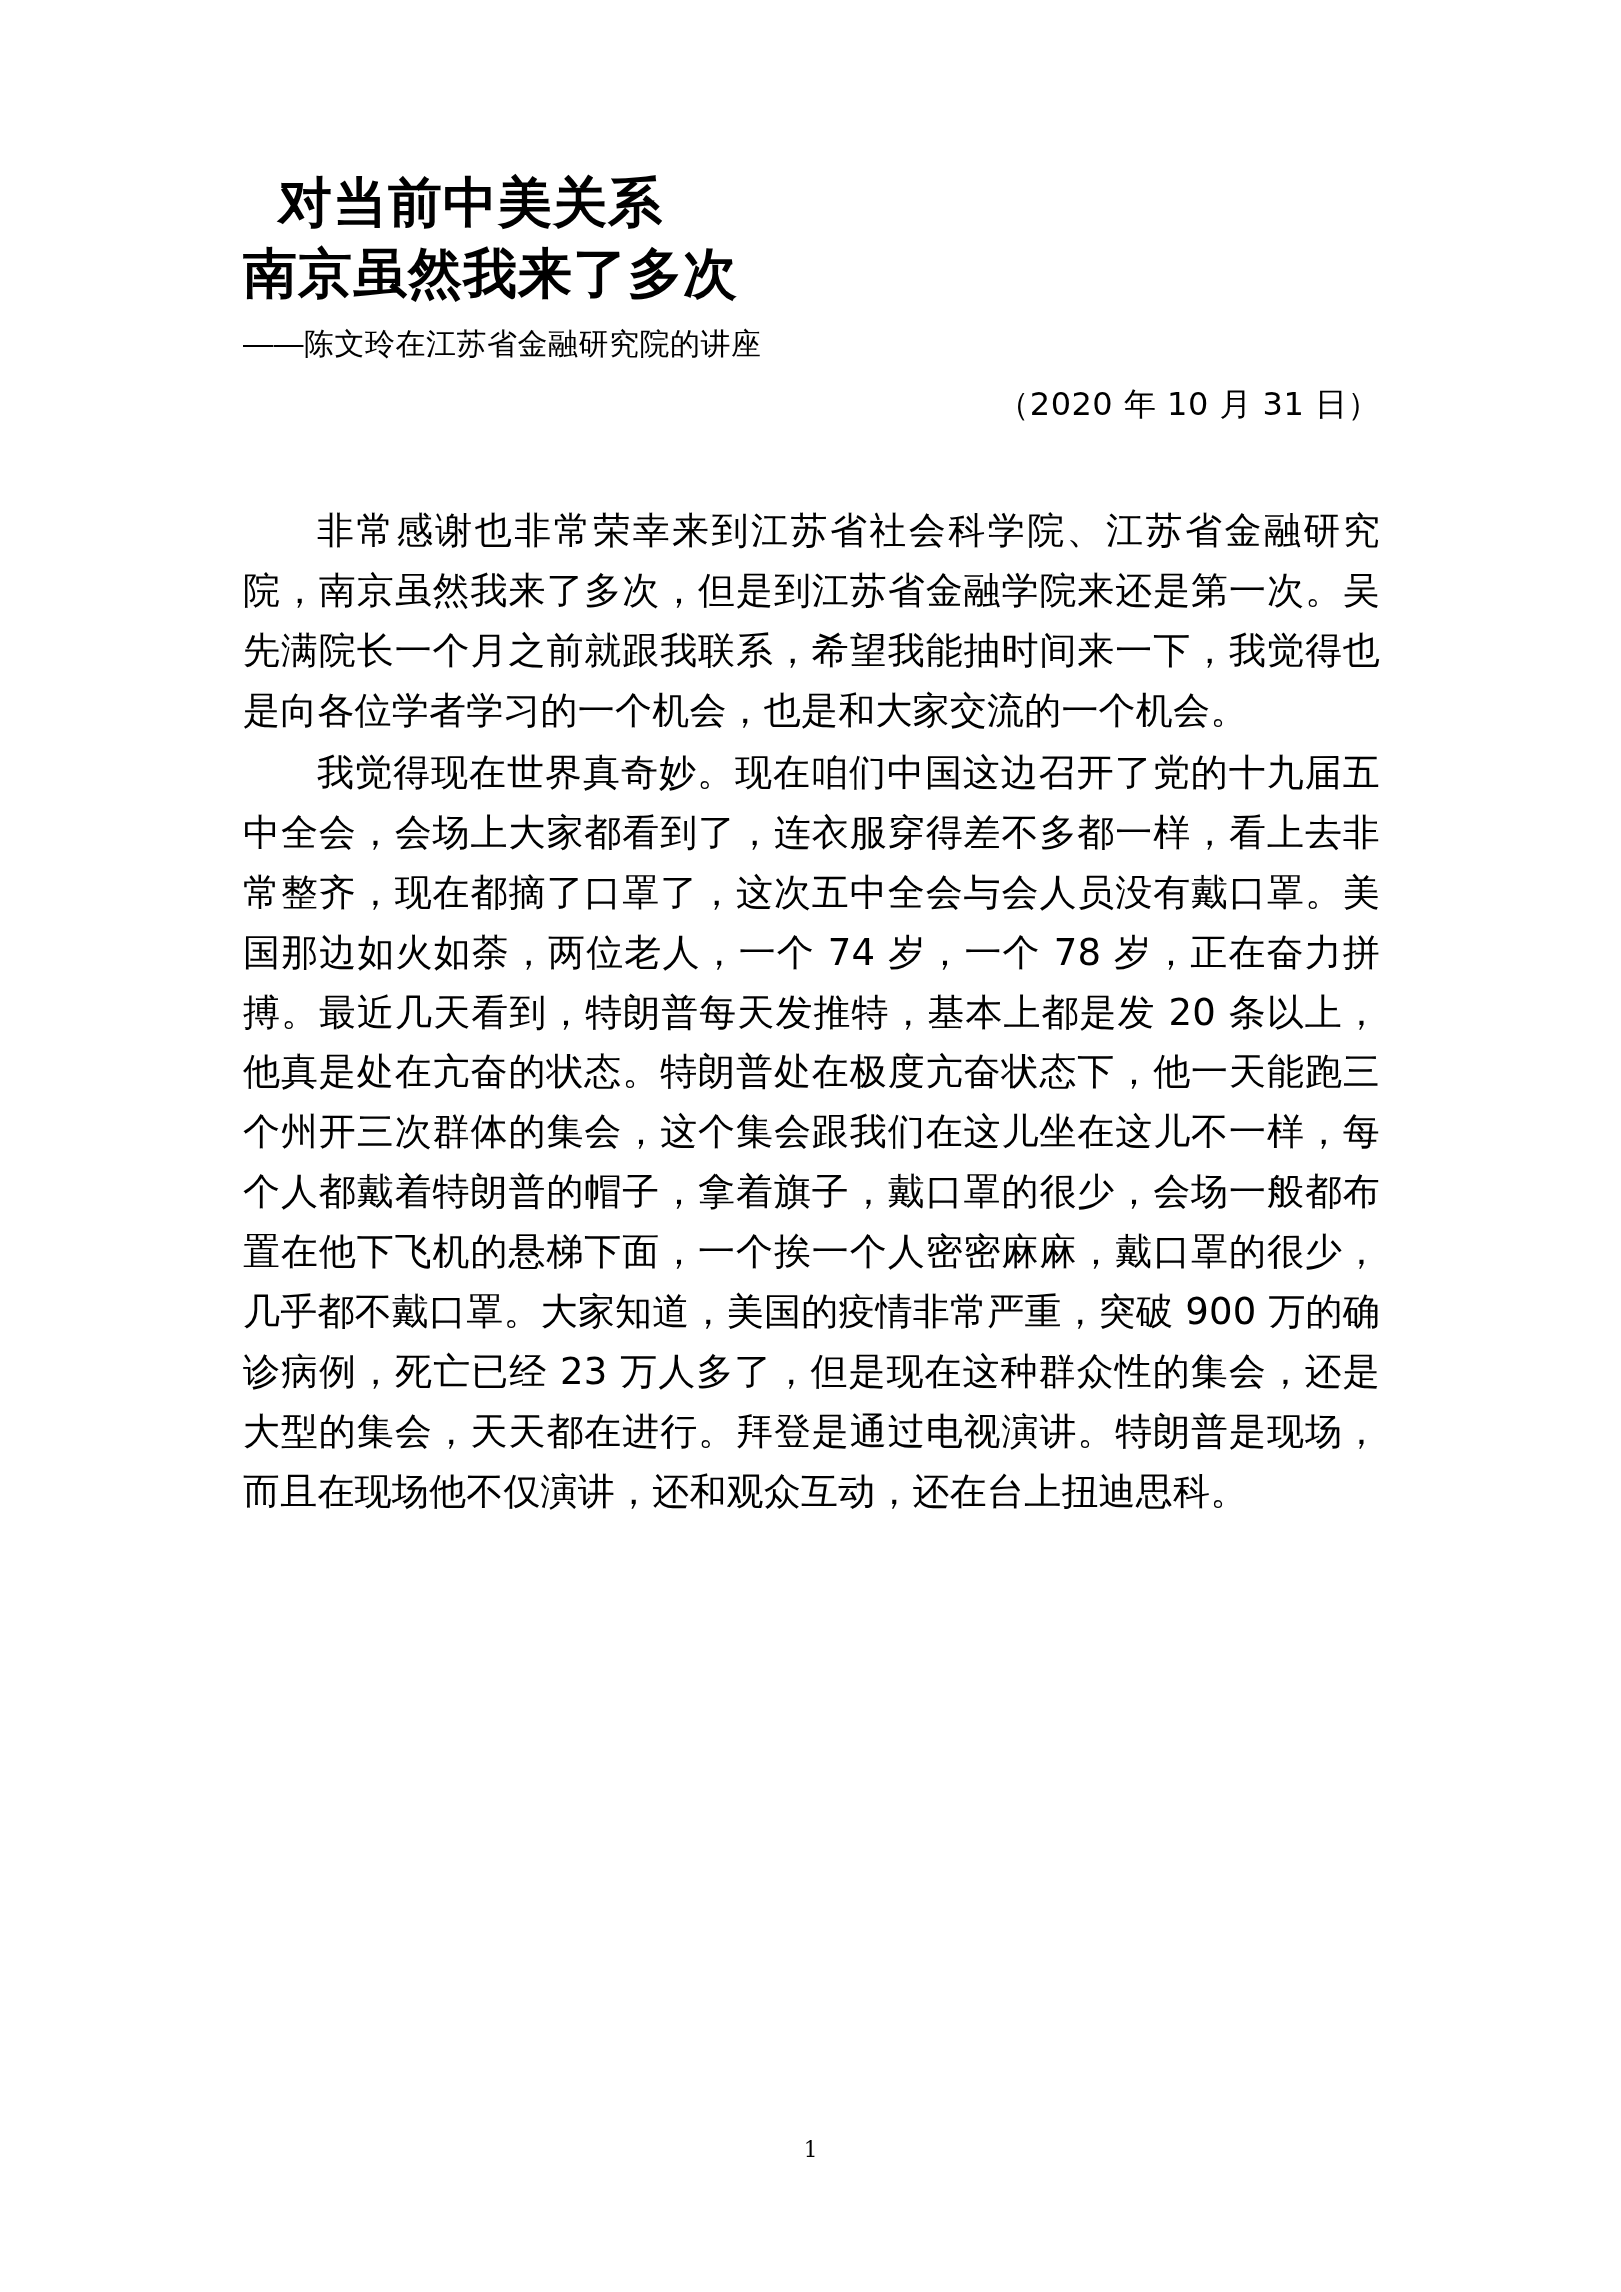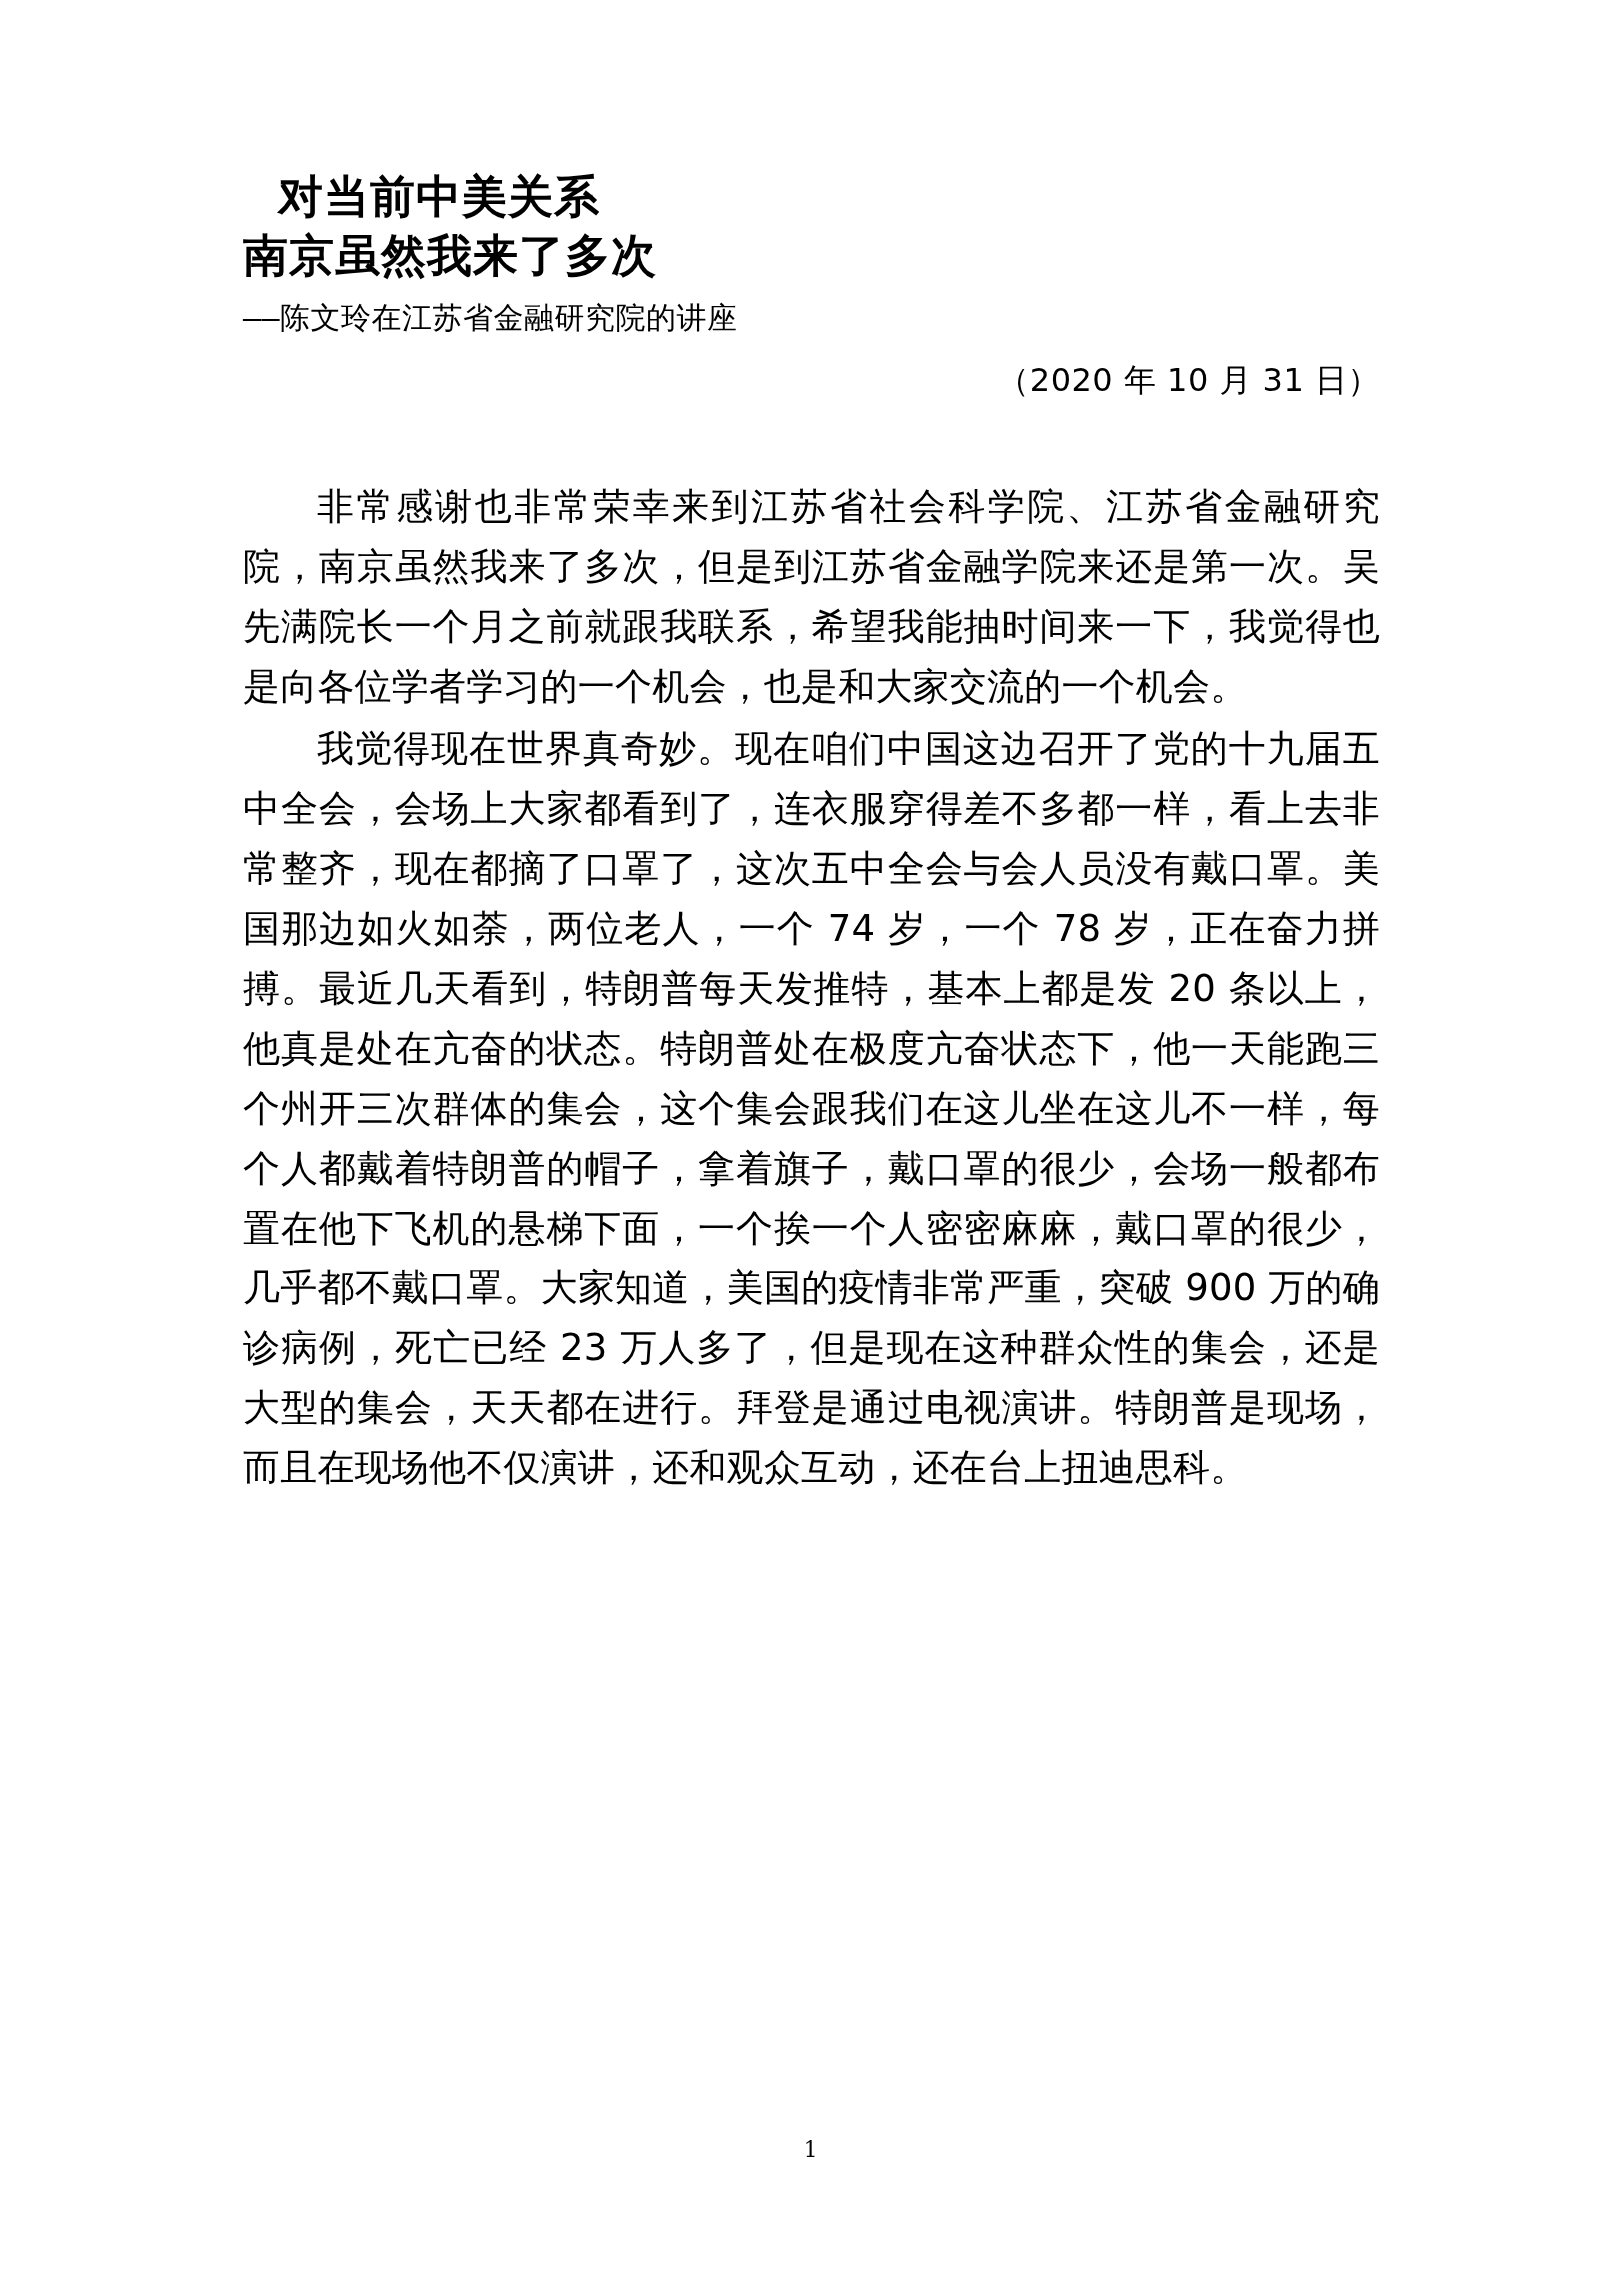--- a/index.html
+++ b/index.html
@@ -21,35 +21,35 @@
   .content {
     position: absolute;
     left: 243px;
     top: 167px;
     width: 1137px;
   }
   .title-block {
     margin: 0 0 0 0;
   }
   .title-line {
-    font-size: 45px;
+    font-size: 54px;
     font-weight: bold;
     line-height: 1.32;
     letter-spacing: 1px;
     color: #000;
     white-space: pre;
   }
   .title-line-1 {
     padding-left: 35px;
   }
   .title-line-2 {
     padding-left: 0px;
   }
   .subtitle {
-    font-family: Liberation Mono, monospace;
+    font-family: Liberation Sans, sans-serif;
     font-size: 30px;
     line-height: 1.5;
     color: #000;
     margin-top: 11.8px;
     padding-left: 0px;
     white-space: pre;
     letter-spacing: 0.5px;
   }
   .dateline {
     font-size: 32px;

